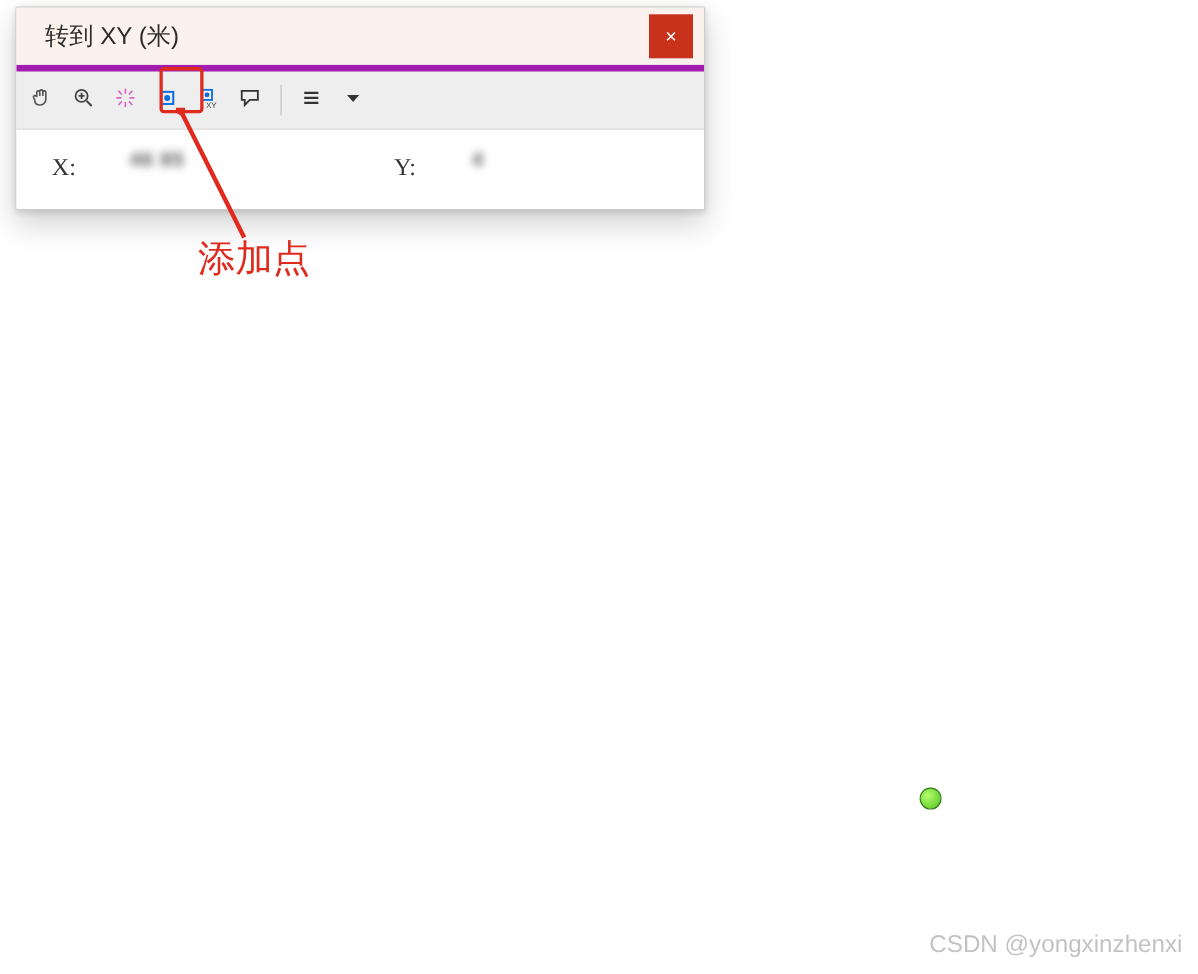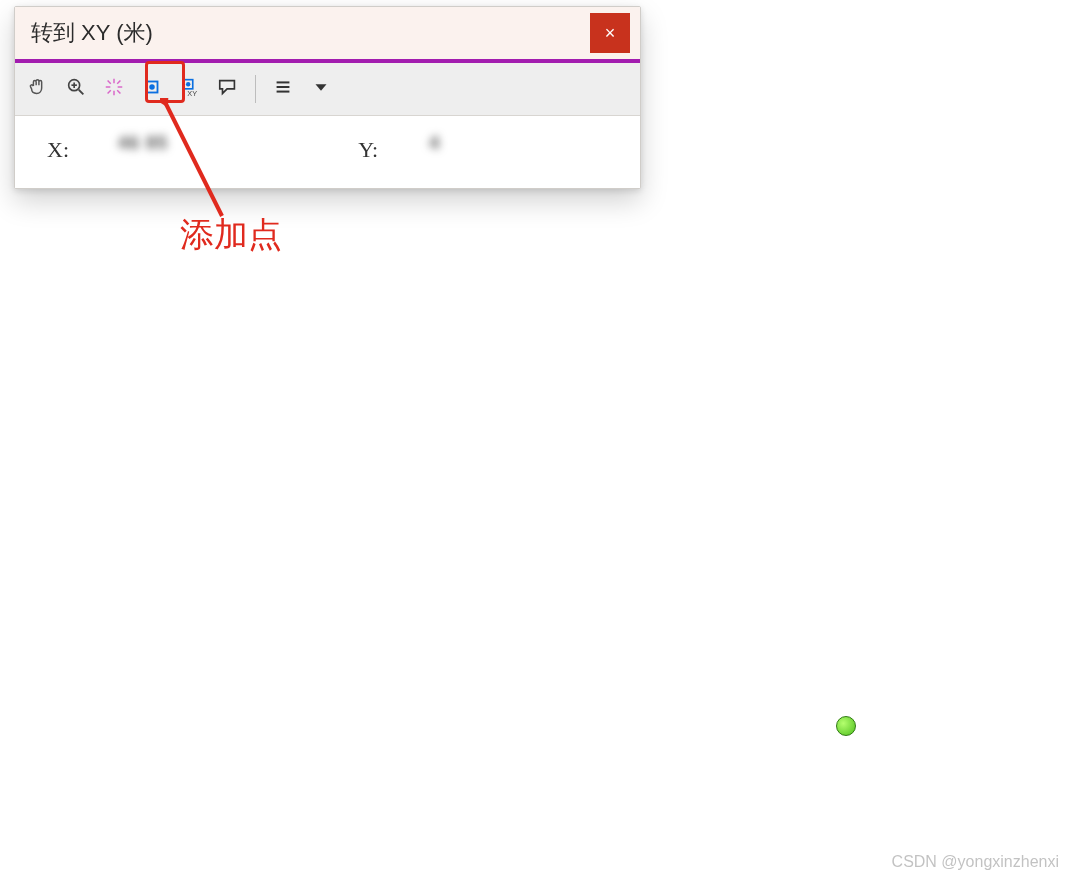--- a/index.html
+++ b/index.html
@@ -20,21 +20,21 @@
     border: 1px solid #d0cdc9;
     border-radius: 2px;
     box-shadow: 0 12px 28px rgba(0,0,0,0.18), 0 2px 6px rgba(0,0,0,0.12);
     background: #ffffff;
   }
   .titlebar {
     display: flex;
     align-items: center;
     justify-content: space-between;
     background: #fbf2ee;
-    padding: 6px 10px 6px 16px;
+    padding: 6px 10px 6px 26px;
   }
   .titlebar .title {
     font-size: 22px;
     color: #2b2b2b;
   }
   .close-btn {
     width: 40px;
     height: 40px;
     background: #c8321d;
     display: flex;
@@ -42,21 +42,21 @@
     justify-content: center;
     color: #fff;
     font-size: 18px;
     cursor: pointer;
   }
   .toolbar {
     display: flex;
     align-items: center;
     gap: 8px;
     background: #eeeeee;
-    border-top: 4px solid #a21caf;
+    border-top: 6px solid #a21caf;
     border-bottom: 1px solid #d8d5d1;
     padding: 6px 8px;
     height: 40px;
   }
   .tbtn {
     width: 30px;
     height: 30px;
     display: flex;
     align-items: center;
     justify-content: center;
@@ -126,23 +126,23 @@
     left: 836px;
     top: 716px;
     width: 18px;
     height: 18px;
     background: radial-gradient(circle at 35% 35%, #b4ff6e, #4fbf1e);
     border: 1.5px solid #2f7a12;
     border-radius: 50%;
   }
   .watermark {
     position: absolute;
-    right: 30px;
+    right: 14px;
     bottom: 14px;
-    font-size: 16px;
+    font-size: 22px;
     color: rgba(120,120,120,0.45);
     font-family: Arial, sans-serif;
     text-align: right;
   }
 </style>
 </head>
 <body>
 
 <div class="dialog">
   <div class="titlebar">

